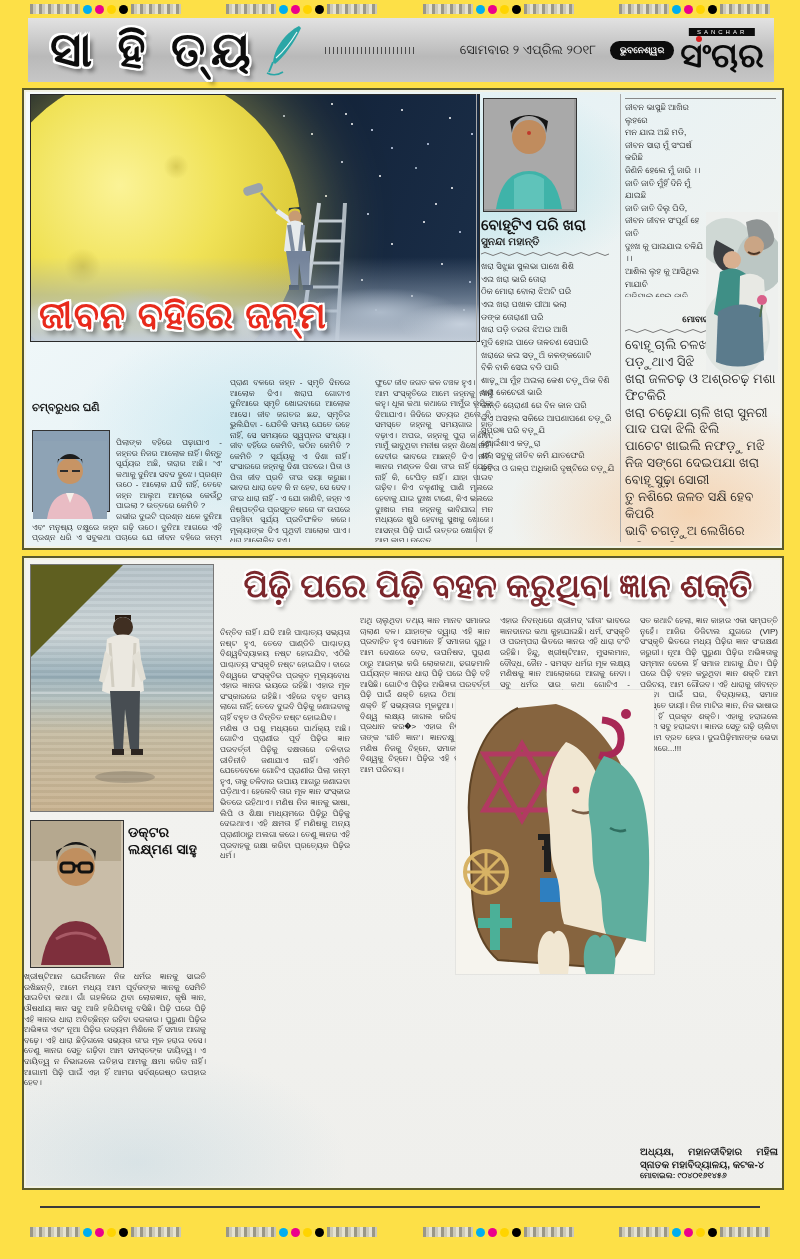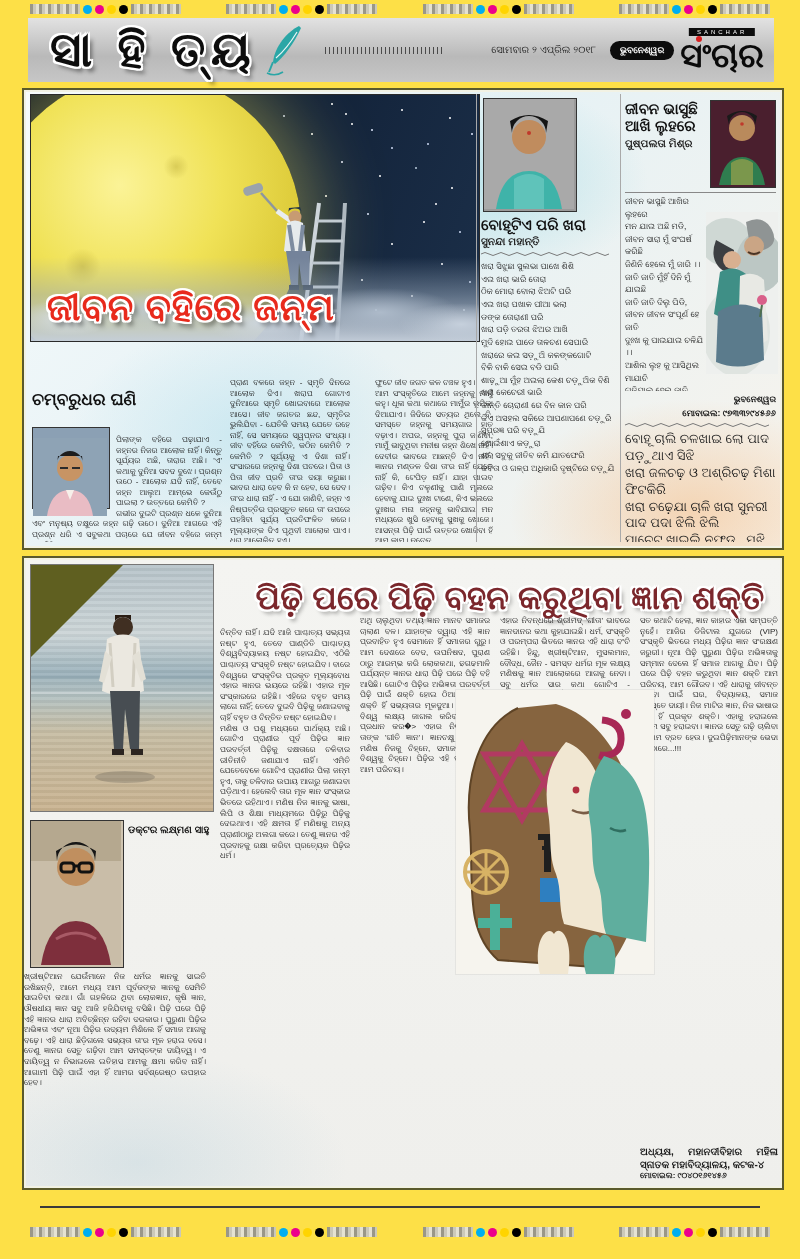--- a/index.html
+++ b/index.html
@@ -22,21 +22,21 @@
   .masthead{position:absolute;left:28px;top:18px;width:746px;height:64px;
      background:linear-gradient(#e2e2e2,#b9b9b9 60%,#c6c6c6);
      display:flex;align-items:center;}
   .mast-title{font-size:48px;font-weight:800;color:#0d0d0d;letter-spacing:6px;
      margin-left:22px;white-space:nowrap;
      text-shadow:-2px -2px 0 #fff,2px -2px 0 #fff,-2px 2px 0 #fff,2px 2px 0 #fff,
        0 -2px 0 #fff,0 2px 0 #fff,-2px 0 0 #fff,2px 0 0 #fff,4px 5px 4px rgba(0,0,0,.45);}
   .quill{width:46px;height:52px;margin-left:4px;flex:0 0 auto;}
   .dotline{height:7px;flex:1;margin:0 14px 0 18px;
      background:repeating-linear-gradient(90deg,#4a4a4a 0 1px,transparent 1px 4px);}
-  .mast-date{font-size:10px;color:#222;white-space:nowrap;margin-right:14px;margin-left:32px;}
+  .mast-date{font-size:13px;color:#222;white-space:nowrap;margin-right:14px;margin-left:32px;}
   .brand{display:flex;align-items:center;gap:6px;margin-right:10px;}
   .city-pill{background:#0c0c0c;color:#fff;font-size:9px;font-weight:700;
      padding:4px 10px;border-radius:12px;white-space:nowrap;}
   .brand-block{position:relative;padding-top:10px;}
   .brand-en{position:absolute;top:0;left:50%;transform:translateX(-50%);
      background:#0c0c0c;color:#fff;font-size:6px;letter-spacing:3px;
      padding:1px 8px;white-space:nowrap;}
   .brand-name{font-size:34px;font-weight:800;color:#0a0a0a;line-height:1;white-space:nowrap;}
   .brand-dot{position:absolute;top:8px;left:16px;width:6px;height:6px;border-radius:50%;background:#d81f1f;}
 
@@ -76,32 +76,32 @@
       -250px 120px #fff,-270px 40px #dfe9ff,20px 20px #fff,60px 44px #cdd9f2,104px 100px #fff;}
   .clouds{position:absolute;left:0;right:0;bottom:0;height:84px;
      background:
       radial-gradient(70px 26px at 8% 72%,rgba(214,222,232,.95),transparent 70%),
       radial-gradient(95px 30px at 28% 62%,rgba(188,199,213,.9),transparent 72%),
       radial-gradient(85px 28px at 52% 78%,rgba(206,215,226,.95),transparent 70%),
       radial-gradient(110px 34px at 78% 66%,rgba(178,191,206,.9),transparent 72%),
       radial-gradient(90px 30px at 96% 80%,rgba(200,210,222,.95),transparent 70%),
       linear-gradient(to top,rgba(196,206,218,.98),rgba(158,174,192,.5) 55%,transparent);}
   .ladderman{position:absolute;left:208px;top:64px;}
-  .headline1{position:absolute;left:8px;bottom:4px;margin:8px;font-size:37px;font-weight:800;
+  .headline1{position:absolute;left:8px;bottom:4px;margin:0;font-size:37px;font-weight:800;
      color:#e82a1c;letter-spacing:1px;white-space:nowrap;
      text-shadow:-2px -2px 0 #fff,2px -2px 0 #fff,-2px 2px 0 #fff,2px 2px 0 #fff,
        0 -2px 0 #fff,0 2px 0 #fff,-2px 0 0 #fff,2px 0 0 #fff,4px 5px 5px rgba(0,0,0,.55);}
 
   
   .a1-col{position:absolute;top:288px;height:164px;overflow:hidden;
      font-size:8px;line-height:1.32;color:#1c1c1c;text-align:justify;white-space:pre-line;}
   .a1-c1{left:8px;width:190px;}
   .a1-c2{left:206px;width:120px;}
   .a1-c3{left:334px;width:118px;margin-left:17px;}
-  .a1-author{font-size:17px;font-weight:800;color:#111;margin:0 0 3px 0;}
+  .a1-author{font-size:11px;font-weight:800;color:#111;margin:11px 0 3px 0;}
   .a1-photo{float:left;width:76px;height:80px;margin:2px 6px 2px 0;border:1px solid #333;background:#8ba0b4;}
 
   
   .poem-col{position:absolute;top:4px;height:448px;border-left:1px solid #a9a9a9;padding:2px 4px;
      box-sizing:border-box;overflow:hidden;}
   .poem1-col{left:452px;width:144px;}
   .poem2-col{left:596px;width:160px;}
   .p1-photo{width:92px;height:112px;border:1px solid #333;background:#9a9a9a;margin:2px 0 4px 2px;}
   .poem-title{font-size:15px;font-weight:800;color:#101010;line-height:1.15;margin:4px 0 2px 0;}
   .poem-by{font-size:10.5px;font-weight:800;color:#222;margin:0 0 3px 0;}
@@ -110,33 +110,33 @@
   .poem-sign{font-size:8.6px;font-weight:700;color:#111;text-align:right;margin-top:3px;}
   .wavy{display:block;margin:3px 0;}
   .p2-head{position:relative;min-height:90px;}
   .p2-title{width:86px;}
   .p2-photo{position:absolute;right:0;top:0;width:64px;height:86px;border:1px solid #333;background:#4b2030;}
   .couple-art{position:absolute;right:2px;top:118px;width:72px;height:162px;}
   .p2-lines{width:84px;height:196px;overflow:hidden;}
   .thinrule{border:0;border-top:1px solid #888;margin:2px 0;}
 
   
-  .headline2{position:absolute;left:196px;top:10px;width:556px;margin:12px;text-align:center;
+  .headline2{position:absolute;left:196px;top:10px;width:556px;margin:0;text-align:center;
      font-size:33px;font-weight:800;color:#7b272c;line-height:1.1;
      text-shadow:-2px -2px 0 #fff,2px -2px 0 #fff,-2px 2px 0 #fff,2px 2px 0 #fff,
        0 -2px 0 #fff,0 2px 0 #fff,-2px 0 0 #fff,2px 0 0 #fff,3px 4px 4px rgba(0,0,0,.4);}
   .beach-art{position:absolute;left:6px;top:6px;width:182px;height:246px;border:1px solid #777;
      overflow:hidden;
      background:
       repeating-linear-gradient(180deg,rgba(255,255,255,.06) 0 3px,rgba(0,0,0,.04) 3px 6px),
       linear-gradient(#b7c4ca 0%,#ccd5d7 28%,#9db3bc 44%,#b4c1c0 54%,#c7bda4 68%,#c9b390 100%);}
   .kicker{position:absolute;left:0;top:0;width:0;height:0;
      border-top:92px solid #5f5f20;border-right:92px solid transparent;}
   .a2-photo{position:absolute;left:6px;top:262px;width:92px;height:146px;border:1px solid #333;background:#cfc4b0;}
-  .a2-author{position:absolute;left:104px;top:266px;width:86px;font-size:10px;font-weight:800;color:#111;}
+  .a2-author{position:absolute;left:104px;top:266px;width:86px;font-size:14px;font-weight:800;color:#111;}
   .a2-text{font-size:8px;line-height:1.33;color:#1c1c1c;text-align:justify;white-space:pre-line;overflow:hidden;position:absolute;}
   .a2-left1{left:104px;top:284px;width:86px;height:124px;}
   .a2-left2{left:0;top:414px;width:182px;height:210px;}
   .a2-c1{left:196px;top:70px;width:130px;height:566px;}
   .a2-c2{left:336px;top:58px;width:130px;height:566px;}
   .a2-c3{left:476px;top:58px;width:130px;height:566px;}
   .a2-c4{left:616px;top:58px;width:138px;height:566px;display:flex;flex-direction:column;}
   .a2-c4 .flow{flex:1;overflow:hidden;white-space:pre-line;}
   .a2-role{font-size:10px;font-weight:700;line-height:1.3;margin-top:2px;white-space:pre-line;}
   .a2-mobile{font-size:8px;font-weight:700;}
@@ -282,34 +282,20 @@
 ଖରା କେଚେରୀ ଭାରି
 କାନ୍ତି ଚୋରାଣୀ ରେ ବିନ କାନ ପରି
 କିଏ ଅସହଲ ସକିରେ ଆପଣାପଣେ ଚଡ଼ୁରି
 ସୁପ୍ରଜ୍ଞ ପରି ବଡ଼ୁଯି
 ଖୋଇଁଶାଏ କଡ଼ୁରା
 ଶବ ସବୁକୁ ଜୀତିବ କମି ଯାତଫେରି
 କବିତା ଓ ଗଳ୍ପ ଅଧିକାରି ଦୃଷ୍ଟିରେ ଚଡ଼ୁଯି</div>
     </div>
 
     <div class="poem-col poem2-col">
-      <div class="p2-head">
-        <div class="poem-title p2-title">ଜୀବନ ଭାସୁଛି ଆଖି ଲୁହରେ</div>
-        <div class="poem-by">ପୁଷ୍ପଲତା ମିଶ୍ର</div>
-        <div class="p2-photo">
-          <svg width="62" height="84" viewBox="0 0 62 84">
-            <rect width="62" height="84" fill="#4a1f2e"></rect>
-            <circle cx="31" cy="27" r="13" fill="#b98a5c"></circle>
-            <path d="M18 24 a13 13 0 0 1 26 0 l2 -9 q-15 -10 -30 0 Z" fill="#1a1a1a"></path>
-            <circle cx="31" cy="23" r="1.8" fill="#c0392b"></circle>
-            <path d="M8 84 q5 -28 23 -28 q18 0 23 28 Z" fill="#2f7d4f"></path>
-            <path d="M20 62 q11 -8 22 0 l0 22 -22 0 Z" fill="#d9b84a" opacity=".45"></path>
-          </svg>
-        </div>
-      </div>
       <hr class="thinrule">
       <div class="poem-lines p2-lines">ଜୀବନ ଭାସୁଛି ଆଖିର ଲୁହରେ
 ମନ ଯାଇ ଅଛି ମଡି,
 ଜୀବନ ସାରା ମୁଁ ସଂଘର୍ଷ କରିଛି
 ଜିଣିନି ହେଲେ ମୁଁ ଜାରି ।।
 ଜାତି ଜାତି ମୁଁହିଁ ଦିନି ମୁଁ ଯାଇଛି
 ଜାତି ଜାତି ଦିଲୁ ପିଡି,
 ଜୀବନ ଜୀବନ ସଂପୂର୍ଣ ହେ ଜାତି
 ଦୁଃଖ କୁ ପାଇଯାଇ ଚଳିଯି ।।
 ଆଶିଲ ଲୁହ କୁ ଆସିଥିଲ ମାଯାଚି

